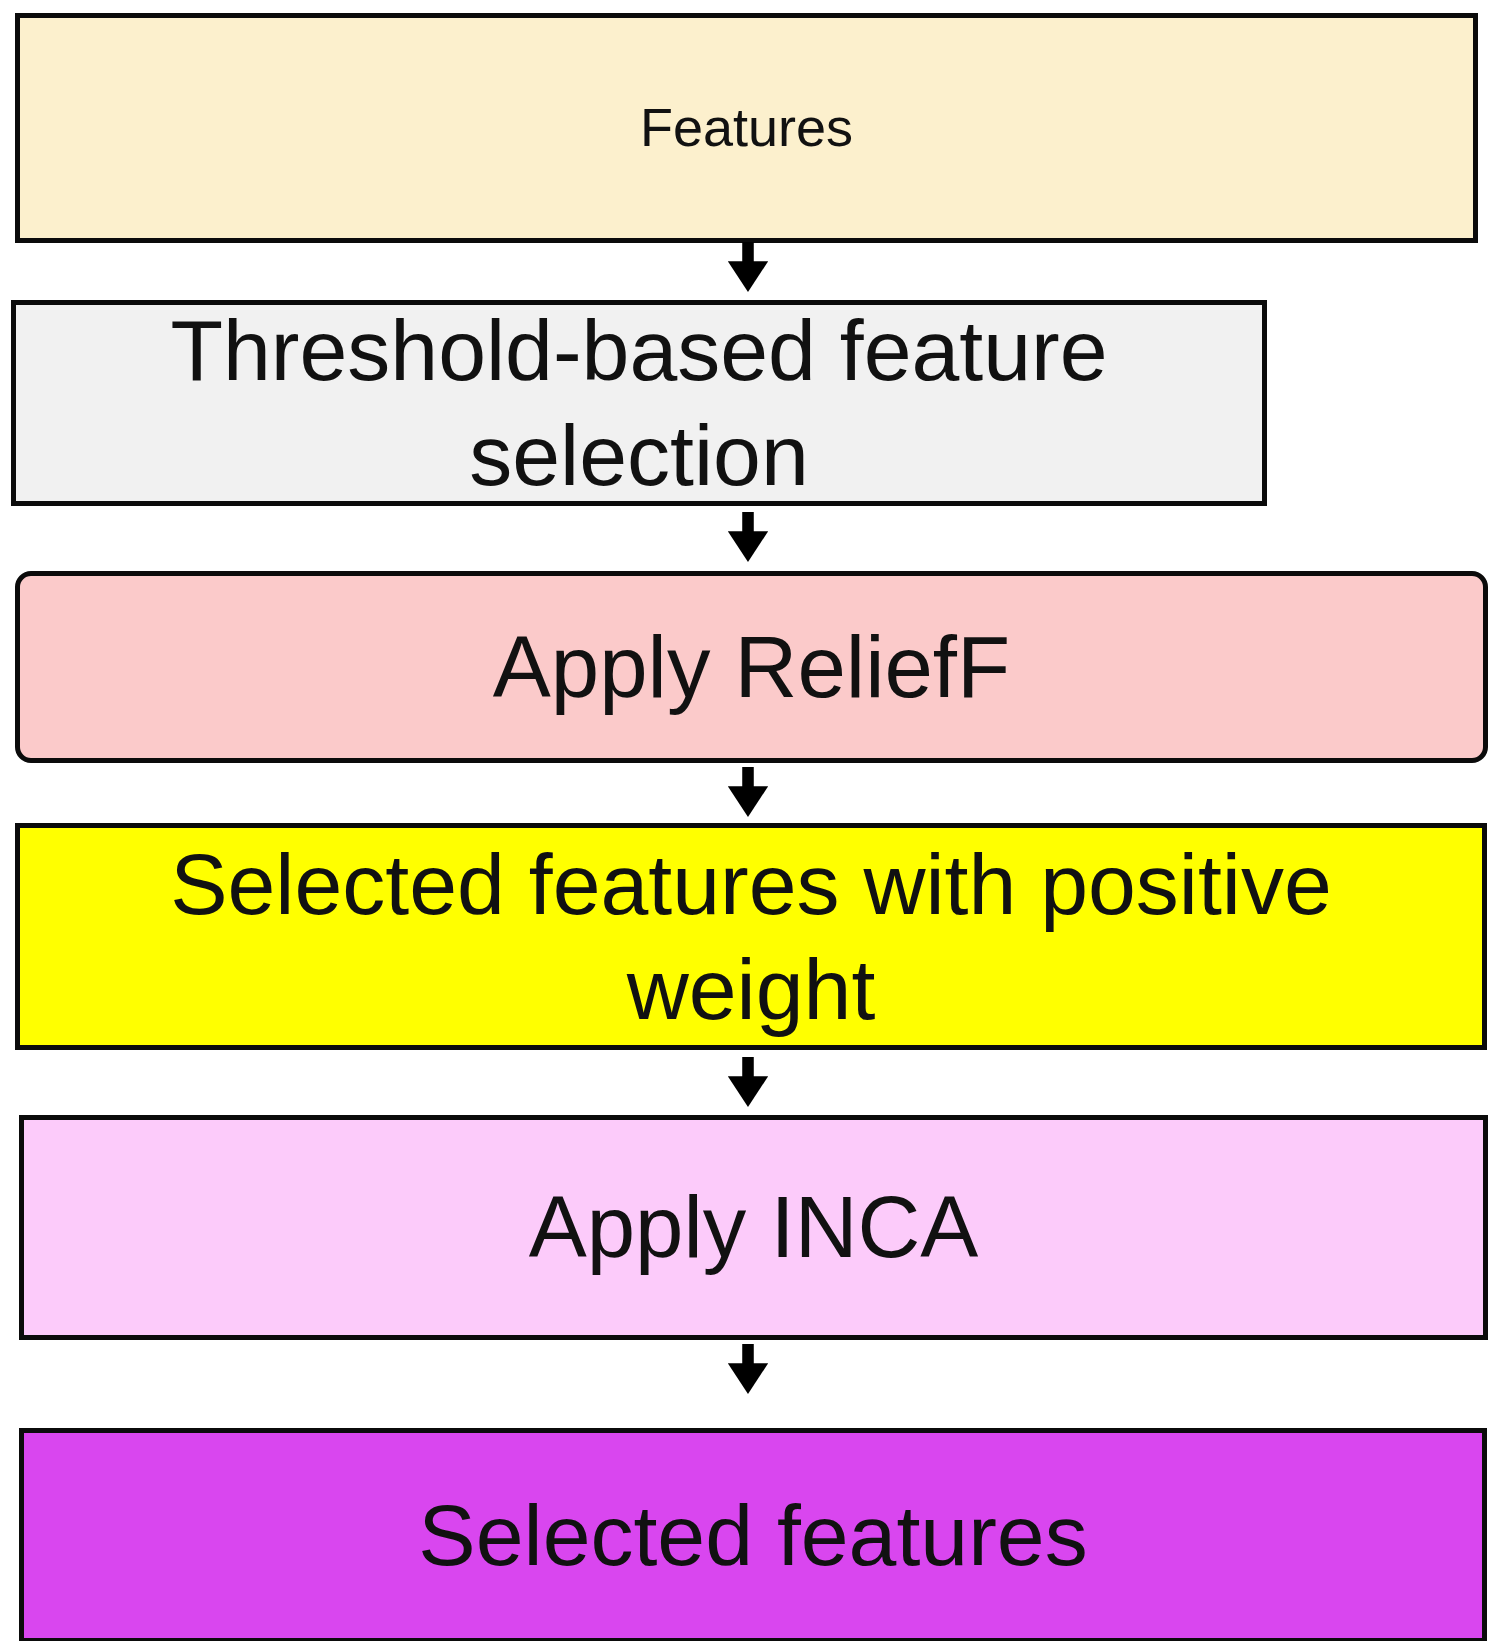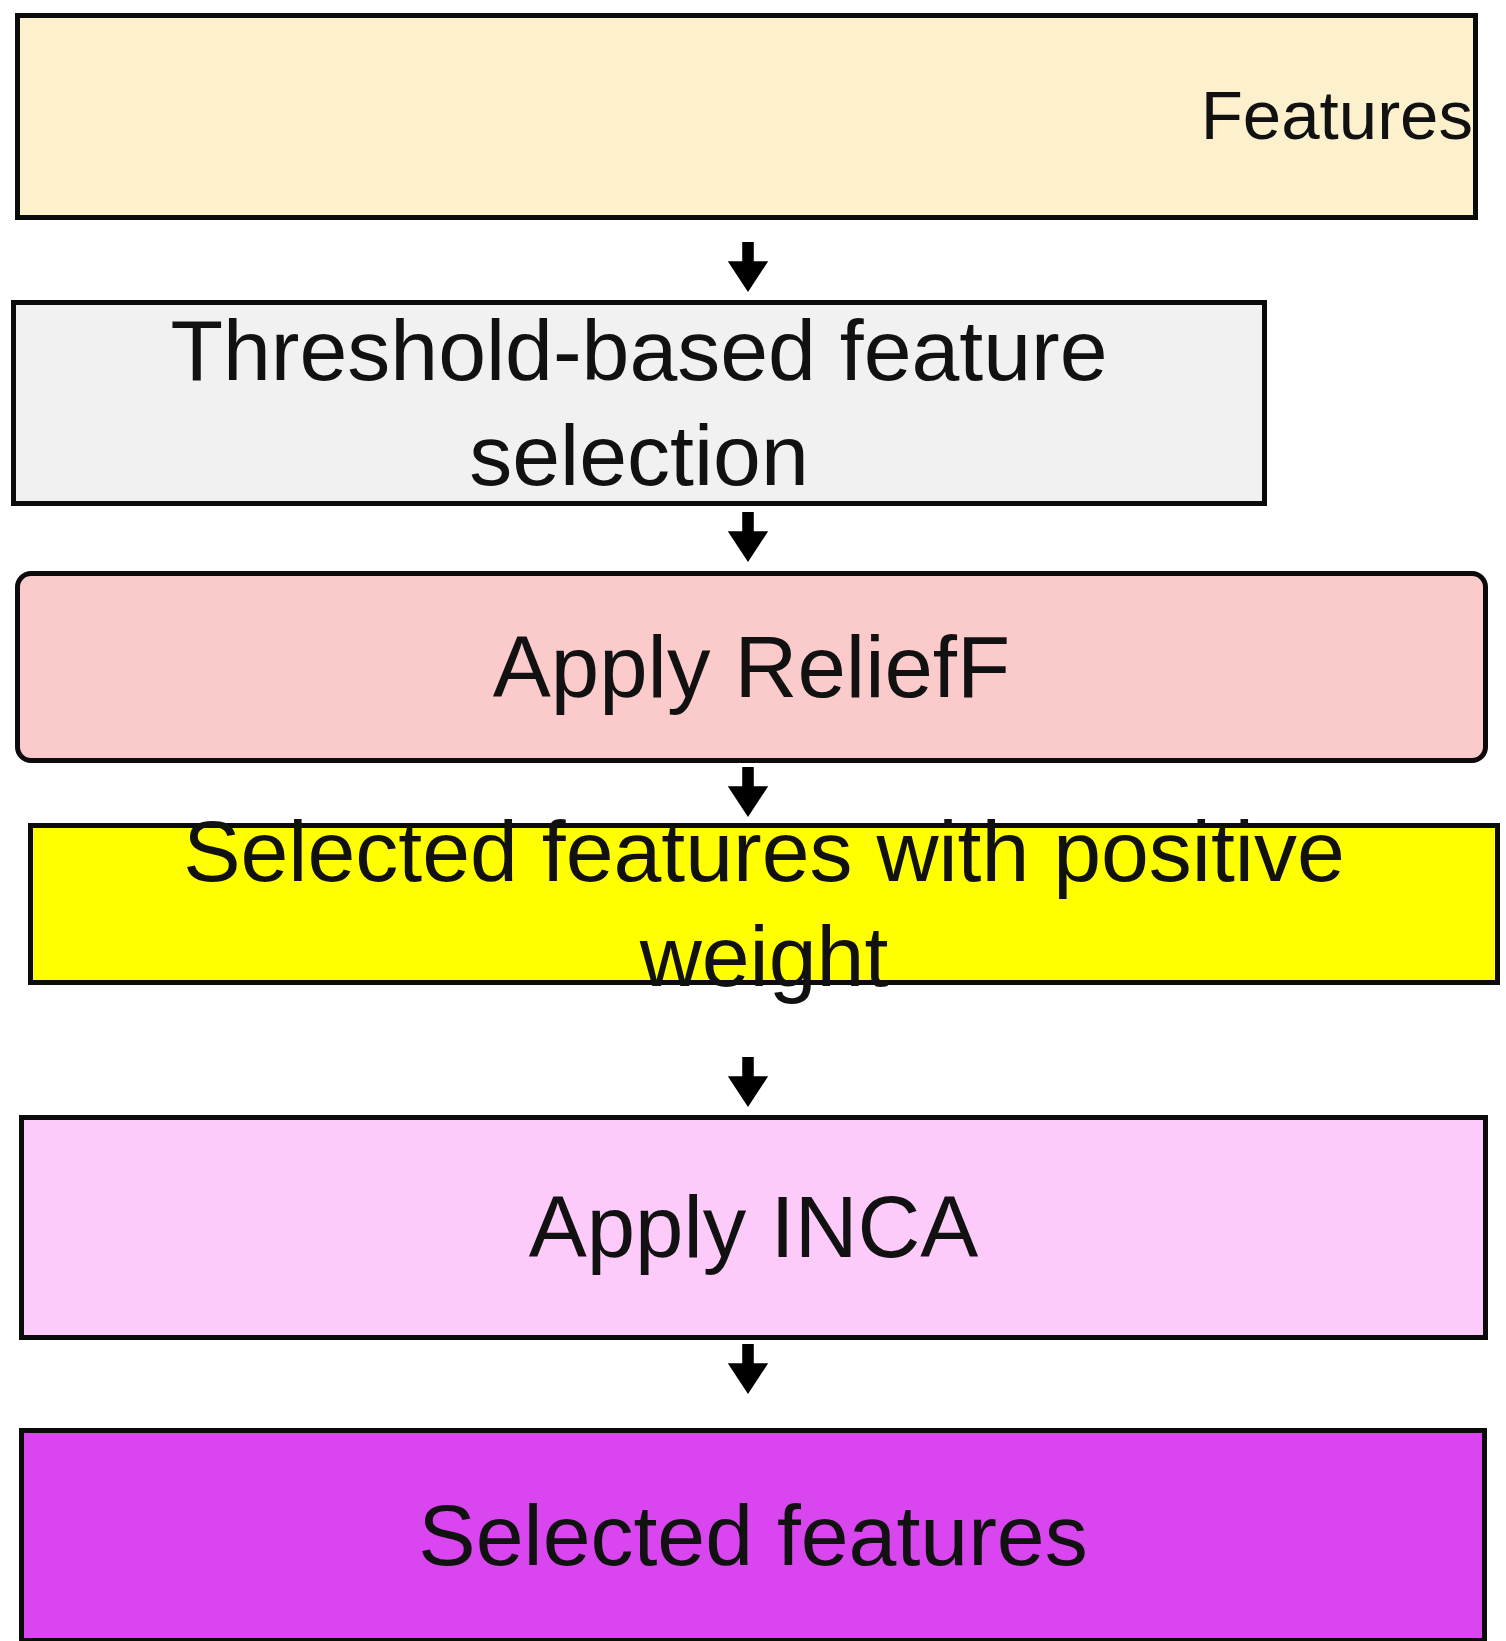--- a/index.html
+++ b/index.html
@@ -24,24 +24,24 @@
     justify-content: center;
     text-align: center;
     color: #111111;
   }
   .flow-box .label {
     white-space: pre-line;
     line-height: 1.22;
     letter-spacing: 0px;
   }
   
-  #box-features            { left: 15px;  top: 13px;   width: 1463px; height: 207px; font-size: 69px; justify-content: flex-end; }
+  #box-features            { left: 15px;  top: 13px;   width: 1463px; height: 230px; font-size: 54px; }
   #box-threshold           { left: 11px;  top: 300px;  width: 1256px; height: 206px; font-size: 86px; }
   #box-relieff             { left: 15px;  top: 571px;  width: 1473px; height: 192px; font-size: 87px; border-radius: 16px; }
-  #box-positive-weight     { left: 15px;  top: 823px;  width: 1472px; height: 162px; font-size: 86px; margin-left: 13px; }
+  #box-positive-weight     { left: 15px;  top: 823px;  width: 1472px; height: 227px; font-size: 86px; }
   #box-inca                { left: 19px;  top: 1115px; width: 1469px; height: 225px; font-size: 87px; text-align: right; }
   #box-selected-features   { left: 19px;  top: 1400px; width: 1468px; height: 215px; font-size: 86px; }
 
   .down-arrow {
     position: absolute;
     left: 726px;
     width: 44px;
     height: 50px;
     color: #000000;
   }

